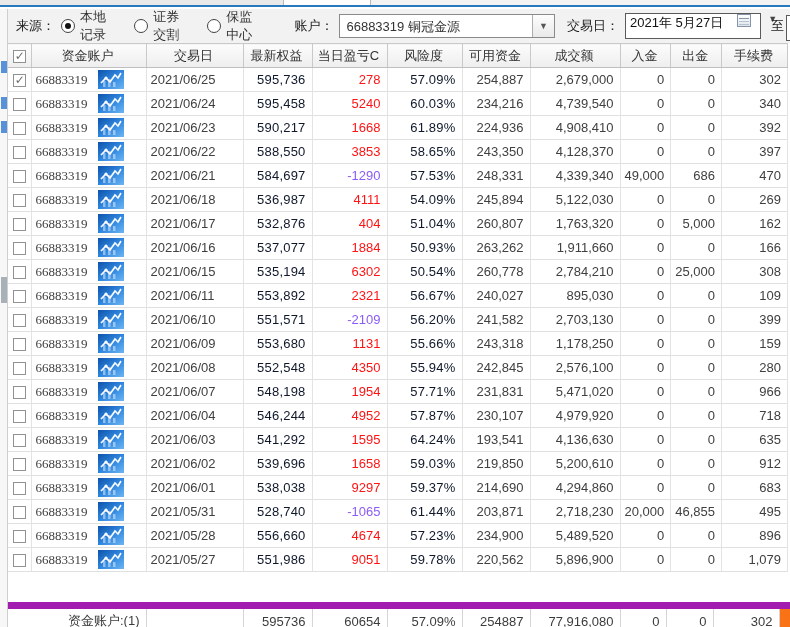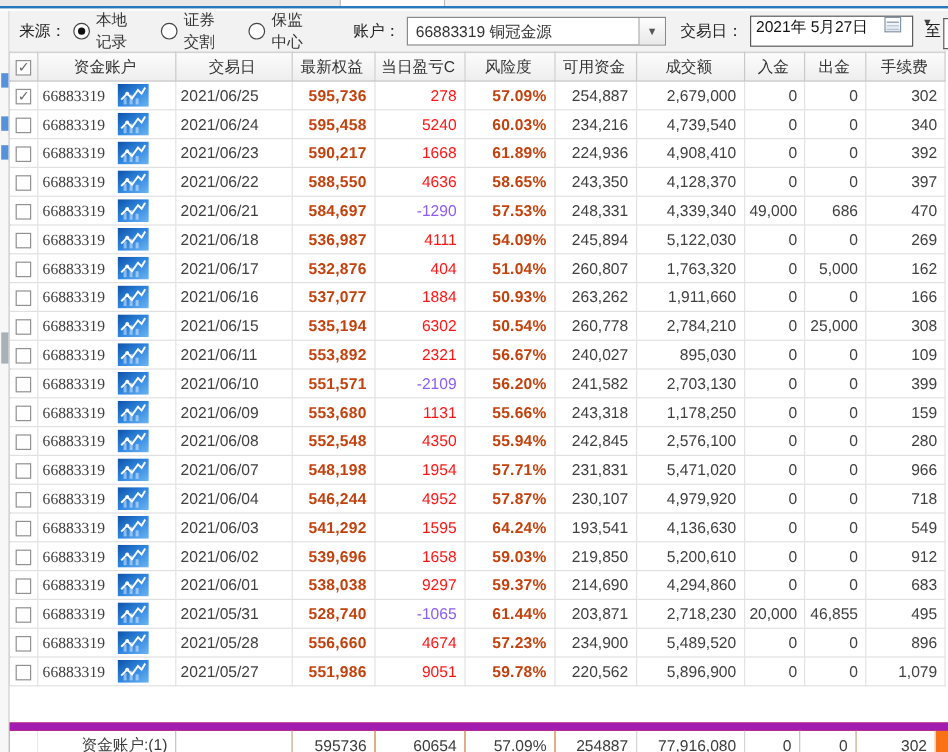--- a/index.html
+++ b/index.html
@@ -37,21 +37,21 @@
   .grid { position:absolute; left:8px; top:43px; }
   table { border-collapse:collapse; table-layout:fixed; }
   col.c-cb{width:23px} col.c-acct{width:115px} col.c-date{width:97px} col.c-eq{width:69px}
   col.c-pnl{width:75px} col.c-risk{width:75px} col.c-avail{width:68px} col.c-turn{width:90px}
   col.c-in{width:46px} col.c-out{width:47px} col.c-fee{width:66px}
   th,td { height:24px; padding:0 6px 0 4px; border-right:1px solid #e3e3e3; border-bottom:1px solid #e0e0e0; overflow:hidden; white-space:nowrap; font-weight:normal; }
   thead th { background:linear-gradient(#fcfcfc,#eeeeee); border-right:1px solid #c9c9c9; border-bottom:1px solid #bfbfbf; border-top:1px solid #c9c9c9; color:#333; text-align:center; }
   thead th.num { text-align:center; }
   td { color:#404040; background:#fff; }
   td.num { text-align:right; }
-  td.bold { font-weight:bold; color:#c2410c; letter-spacing:.2px; }
+  td.bold { font-weight:normal; color:#0f172a; letter-spacing:.2px; }
   td.pos { color:#ff1414; }
   td.neg { color:#8b5cf6; }
   .cbcell { text-align:center; padding:0; border-right:1px solid #c9c9c9; }
   tbody .cbcell { border-right:1px solid #e3e3e3; }
   .cb { width:13px; height:13px; border:1px solid #919191; background:#fff; display:inline-block; position:relative; vertical-align:middle; }
   .cb.checked::after { content:"\2713"; position:absolute; left:1px; top:-2px; font-size:12px; color:#6b6b6b; }
   .acct { display:flex; align-items:center;font-family:Liberation Serif, serif; }
   .acct .num-text { margin-right:10px; }
   .chart-ic { width:26px; height:19px; flex:none; display:block; }
   
@@ -256,21 +256,21 @@
           <rect x="5" y="11" width="2.5" height="6" fill="#ffffff" opacity="0.45"></rect>
           <rect x="10" y="9" width="2.5" height="8" fill="#ffffff" opacity="0.45"></rect>
           <rect x="15" y="12" width="2.5" height="5" fill="#ffffff" opacity="0.45"></rect>
           <polyline points="3,13 8,8 12,12 17,5 20,8 23,3" fill="none" stroke="#ffffff" stroke-width="1.6"></polyline>
           <circle cx="8" cy="8" r="1.6" fill="#ffffff"></circle>
         </svg>
       </span>
     </td>
     <td>2021/06/22</td>
     <td class="num bold">588,550</td>
-    <td class="num pos">4636</td>
+    <td class="num pos">3853</td>
     <td class="num bold">58.65%</td>
     <td class="num">243,350</td>
     <td class="num">4,128,370</td>
     <td class="num">0</td>
     <td class="num">0</td>
     <td class="num">397</td>
   </tr>
 
   <tr>
     <td class="cbcell"><span class="cb"></span></td>
@@ -658,21 +658,21 @@
       </span>
     </td>
     <td>2021/06/03</td>
     <td class="num bold">541,292</td>
     <td class="num pos">1595</td>
     <td class="num bold">64.24%</td>
     <td class="num">193,541</td>
     <td class="num">4,136,630</td>
     <td class="num">0</td>
     <td class="num">0</td>
-    <td class="num">549</td>
+    <td class="num">635</td>
   </tr>
 
   <tr>
     <td class="cbcell"><span class="cb"></span></td>
     <td>
       <span class="acct">
         <span class="num-text">66883319</span>
         <svg class="chart-ic" viewBox="0 0 26 19">
           <defs>
             <linearGradient id="gBlue" x1="0" y1="0" x2="1" y2="1">

